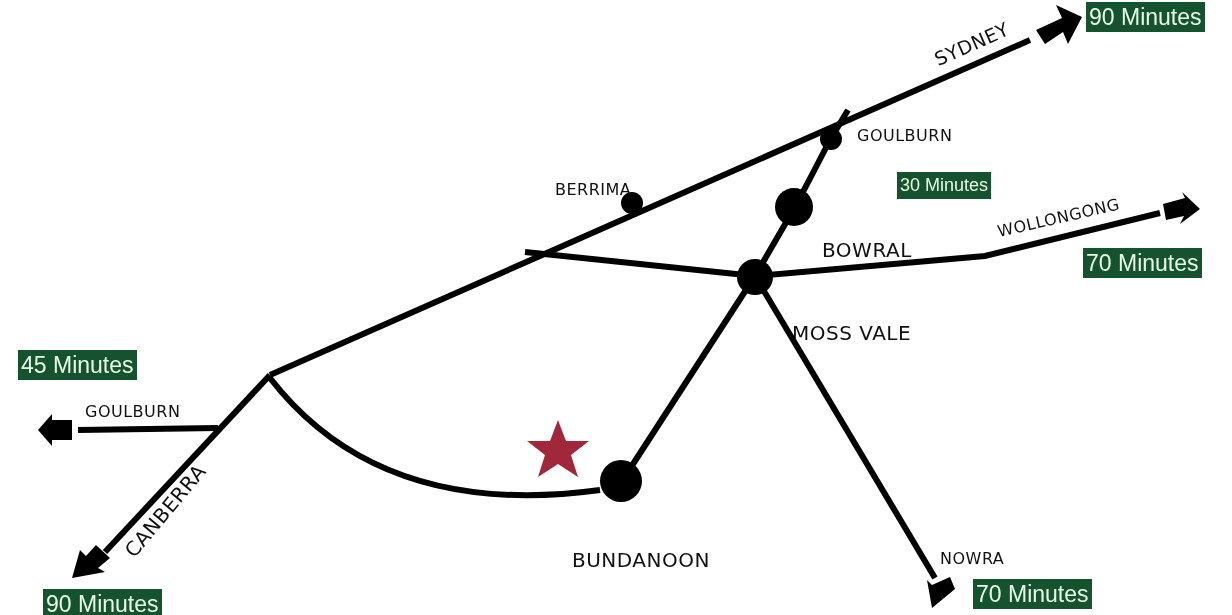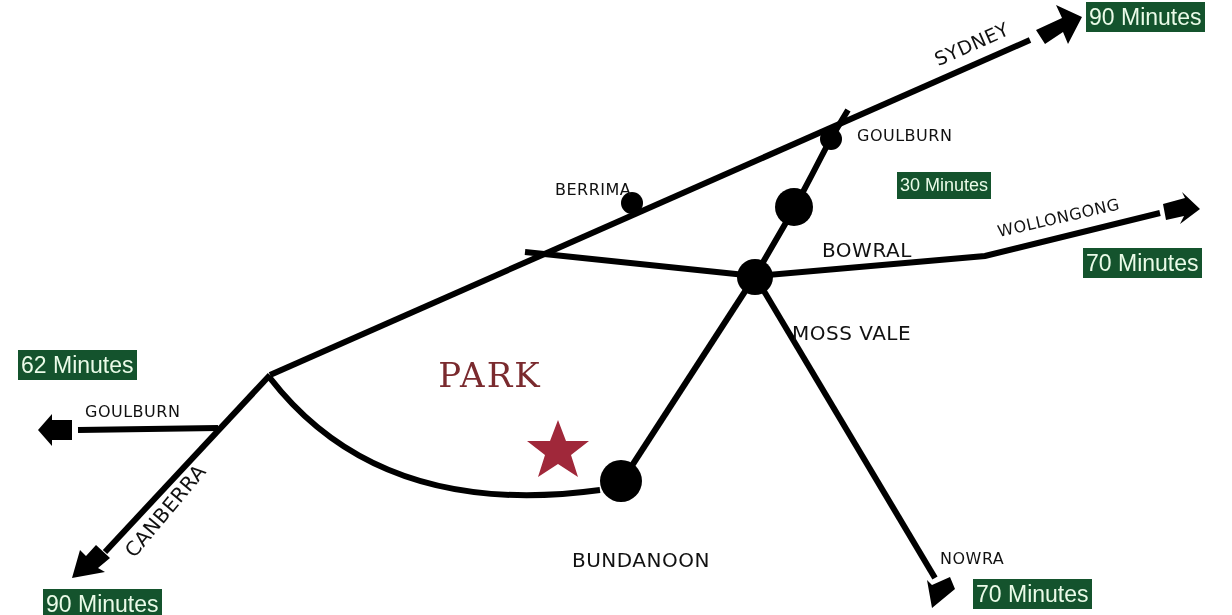--- a/index.html
+++ b/index.html
@@ -51,33 +51,32 @@
     <circle cx="831" cy="139" r="11"></circle>
     <circle cx="794" cy="207" r="19"></circle>
     <circle cx="755" cy="277" r="18"></circle>
     <circle cx="621" cy="481" r="21"></circle>
   </g>
 
   <polygon fill="#a0283a" points="558,420 566,441 589,441 571,455 578,477 558,464 538,477 545,455 527,441 550,441"></polygon>
 </svg>
 
 <div class="brand" style="left:372px; top:356px; width:236px;">
-  <div>PARK</div>
 </div>
 
 <div class="town small" style="left:547px; top:180px;margin-left:8px;">BERRIMA</div>
 <div class="town small" style="left:857px; top:126px;">GOULBURN</div>
 <div class="town big" style="left:822px; top:202px;">BOWRAL</div>
 <div class="town big" style="left:792px; top:285px;">MOSS VALE</div>
 <div class="town big" style="left:572px; top:512px;">BUNDANOON</div>
 
 <div class="road-label" style="left:940px; top:48px; font-size:19px; transform: rotate(-24deg);">SYDNEY</div>
 <div class="road-label" style="left:1000px; top:222px; font-size:16px; transform: rotate(-13deg);">WOLLONGONG</div>
 <div class="road-label" style="left:940px; top:549px; font-size:16px;">NOWRA</div>
 <div class="road-label" style="left:85px; top:402px; font-size:16px;">GOULBURN</div>
 <div class="road-label" style="left:138px; top:538px; font-size:20px; transform: rotate(-50deg);">CANBERRA</div>
 
 <div class="badge" style="left:1086px; top:2px;">90 Minutes</div>
 <div class="badge" style="left:897px; top:172px; font-size:18px; line-height:27px;">30 Minutes</div>
 <div class="badge" style="left:1083px; top:248px;">70 Minutes</div>
-<div class="badge" style="left:18px; top:350px;">62 Minutes</div>
+<div class="badge" style="left:18px; top:350px;">45 Minutes</div>
 <div class="badge" style="left:43px; top:589px;">90 Minutes</div>
 <div class="badge" style="left:973px; top:579px;">70 Minutes</div>
 
 </body></html>

